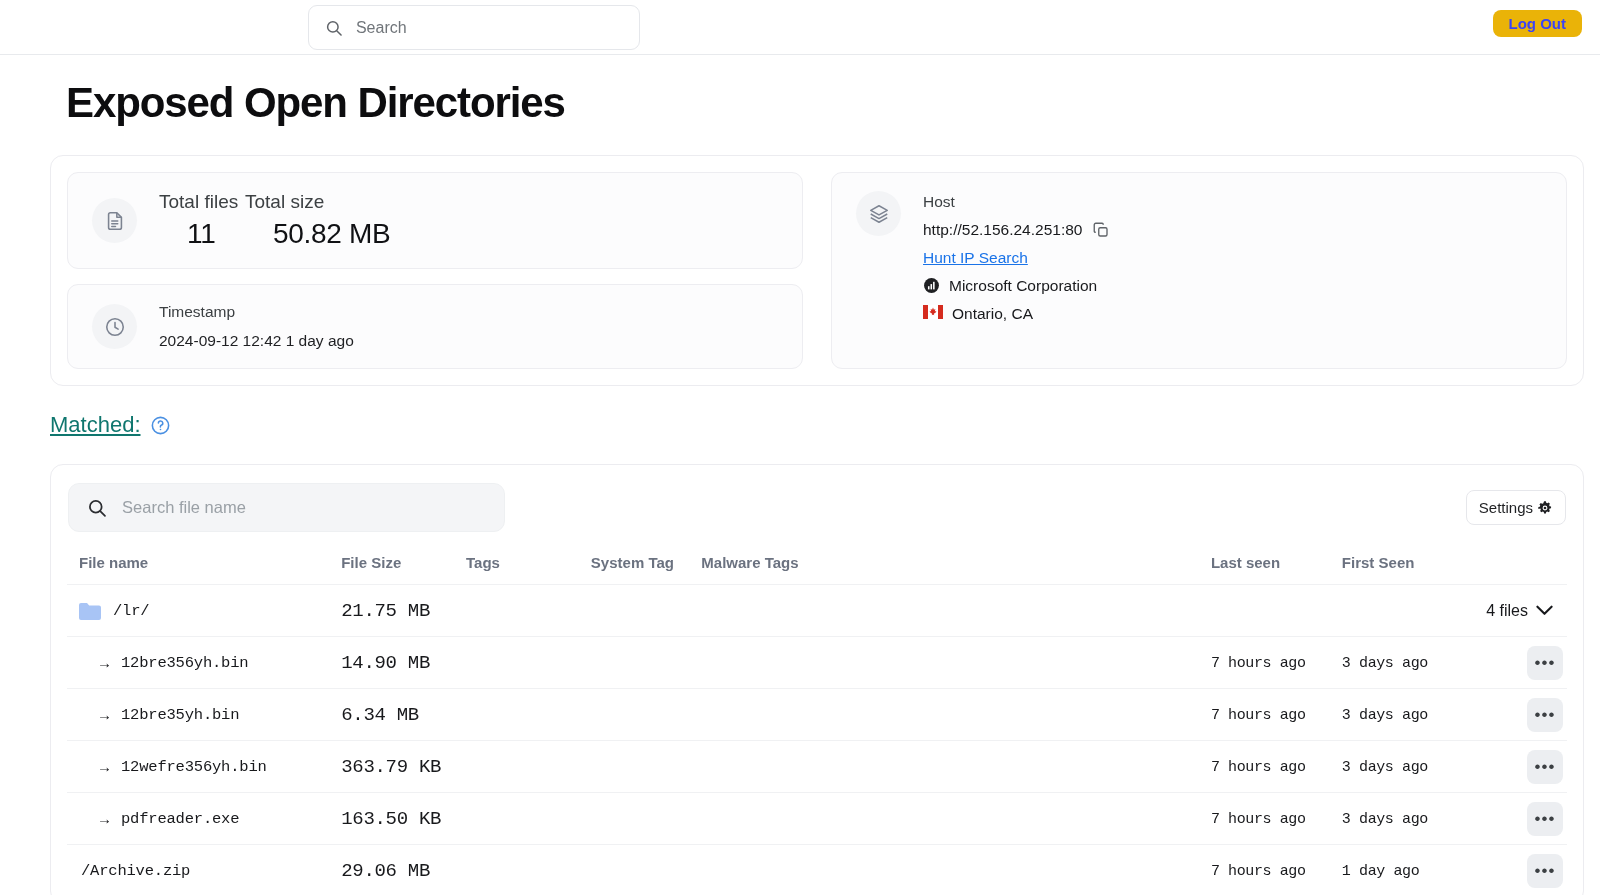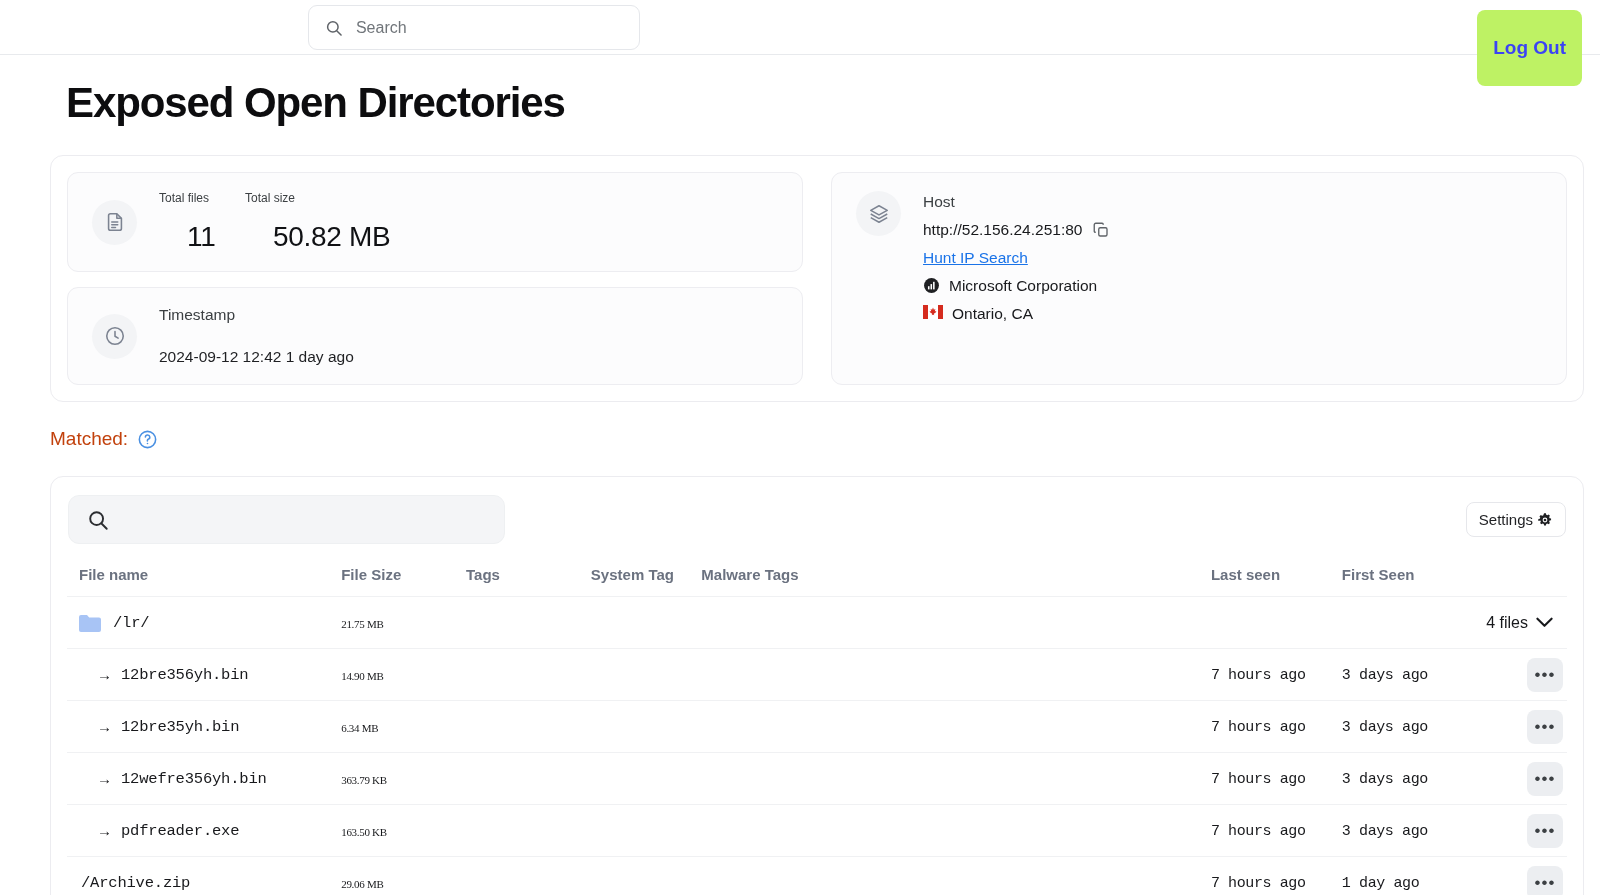--- a/index.html
+++ b/index.html
@@ -56,28 +56,28 @@
     font-family: "Liberation Sans", sans-serif;
     color: #3c4043;
     background: transparent;
     width: 100%;
   }
   .search-wrap input::placeholder { color: #70757a; }
   .logout-btn {
     position: absolute;
     right: 18px;
     top: 10px;
-    background: #bef264;
+    background: #eab308;
     color: #3b43f5;
     border: none;
     border-radius: 8px;
-    font-size: 19px;
+    font-size: 15px;
     font-weight: 700;
     font-family: "Liberation Sans", sans-serif;
-    padding: 27px 16px;
+    padding: 5px 16px;
     cursor: pointer;
   }
 
   
   .page { padding: 0 0 0 0; }
   .page-title {
     font-size: 42px;
     font-weight: 700;
     letter-spacing: -1.1px;
     margin: 24px 0 0 66px;
@@ -106,24 +106,24 @@
   }
   .icon-circle {
     width: 45px; height: 45px;
     border-radius: 50%;
     background: #f3f4f6;
     display: flex; align-items: center; justify-content: center;
     flex: 0 0 45px;
   }
   .metric-row { display: flex; }
   .metric { display: flex; flex-direction: column; }
-  .metric-label { font-size: 12px; color: #3c4043; margin-bottom: 16px; }
+  .metric-label { font-size: 19px; color: #3c4043; margin-bottom: 5px; }
   .metric-value { font-size: 28px; font-weight: 400; color: #101114; letter-spacing: -0.3px; margin-left: 28px; }
   .m1 { width: 86px; }
-  .ts-label { font-size: 15.5px; color: #3c4043; margin-bottom: 24px; }
+  .ts-label { font-size: 15.5px; color: #3c4043; margin-bottom: 11px; }
   .ts-value { font-size: 15.5px; color: #1f2023; }
 
   .host-card {
     flex: 1;
     border: 1px solid #ededf1;
     border-radius: 11px;
     background: #fcfcfd;
     display: flex;
     gap: 22px;
     padding: 18px 24px;
@@ -144,21 +144,21 @@
   .host-meta { display: flex; align-items: flex-start; gap: 9px; font-size: 15.5px; color: #18191c; }
   .flag { font-size: 15px; line-height: 1; }
 
   
   .matched-row {
     display: flex;
     align-items: center;
     gap: 9px;
     margin: 26px 0 0 50px;
   }
-  .matched-label { font-size: 19px; color: #c2410c; }
+  .matched-label { font-size: 22px; color: #0f766e; text-decoration: underline; }
 
   
   .results-card {
     margin: 26px 16px 0 50px;
     border: 1px solid #ececf0;
     border-radius: 13px;
     background: #fff;
     padding: 18px 16px 0 16px;
     height: 440px;
     overflow: hidden;
@@ -222,21 +222,21 @@
   .c-sys   { width: 108px; }
   .c-mal   { width: 498px; }
   .c-last  { width: 128px; }
   .c-first { width: 150px; }
   .c-act   { width: 70px; }
 
   .folder-row td { border-top: 1px solid #e9eaee; height: 46px; }
   .name-cell { display: flex; align-items: center; gap: 12px; }
   .fname { font-family: "Liberation Mono", monospace; font-size: 15.5px; letter-spacing: -0.2px; }
   .arrow { color: #18191c; font-size: 15px; margin-left: 18px; margin-right: -3px; }
-  .mono-size { font-family: Liberation Serif, serif; font-size: 11px; letter-spacing: -0.3px; }
+  .mono-size { font-family: Liberation Mono, monospace; font-size: 19px; letter-spacing: -0.3px; }
   .mono-date { font-family: "Liberation Mono", monospace; font-size: 15px; letter-spacing: -0.4px; }
   .files-count {
     display: flex; align-items: center; justify-content: flex-end;
     gap: 8px; font-size: 16px; color: #18191c; cursor: pointer;
     padding-right: 14px;
   }
   .kebab {
     width: 36px; height: 34px;
     background: #eceef1;
     border: none; border-radius: 8px;
@@ -365,20 +365,21 @@
   </div>
 
   <div class="results-card">
 
     <div class="results-toolbar">
       <div class="file-search">
         <svg width="22" height="22" viewBox="0 0 24 24" fill="none" stroke="#2b2d31" stroke-width="2.1">
           <circle cx="10.5" cy="10.5" r="7"></circle>
             <line x1="15.8" y1="15.8" x2="21.5" y2="21.5" stroke-linecap="round"></line>
         </svg>
+        <input type="text" placeholder="Search file name" style="">
       </div>
       <button class="settings-btn">
         <span>Settings</span>
         <svg width="16" height="16" viewBox="0 0 24 24" fill="#1f2023">
           <path d="M12 8.4 a3.6 3.6 0 1 0 0 7.2 a3.6 3.6 0 0 0 0 -7.2 Z M10.6 2 h2.8 l0.4 2.2 l1.7 0.7 l1.9 -1.2 l2 2 l-1.2 1.9 l0.7 1.7 l2.2 0.4 v2.8 l-2.2 0.4 l-0.7 1.7 l1.2 1.9 l-2 2 l-1.9 -1.2 l-1.7 0.7 l-0.4 2.2 h-2.8 l-0.4 -2.2 l-1.7 -0.7 l-1.9 1.2 l-2 -2 l1.2 -1.9 l-0.7 -1.7 L2 13.4 v-2.8 l2.2 -0.4 l0.7 -1.7 L3.7 6.6 l2 -2 l1.9 1.2 l1.7 -0.7 Z M12 10 a2 2 0 1 1 0 4 a2 2 0 0 1 0 -4 Z" fill-rule="evenodd"></path>
         </svg>
       </button>
     </div>
 
     <table class="files">

